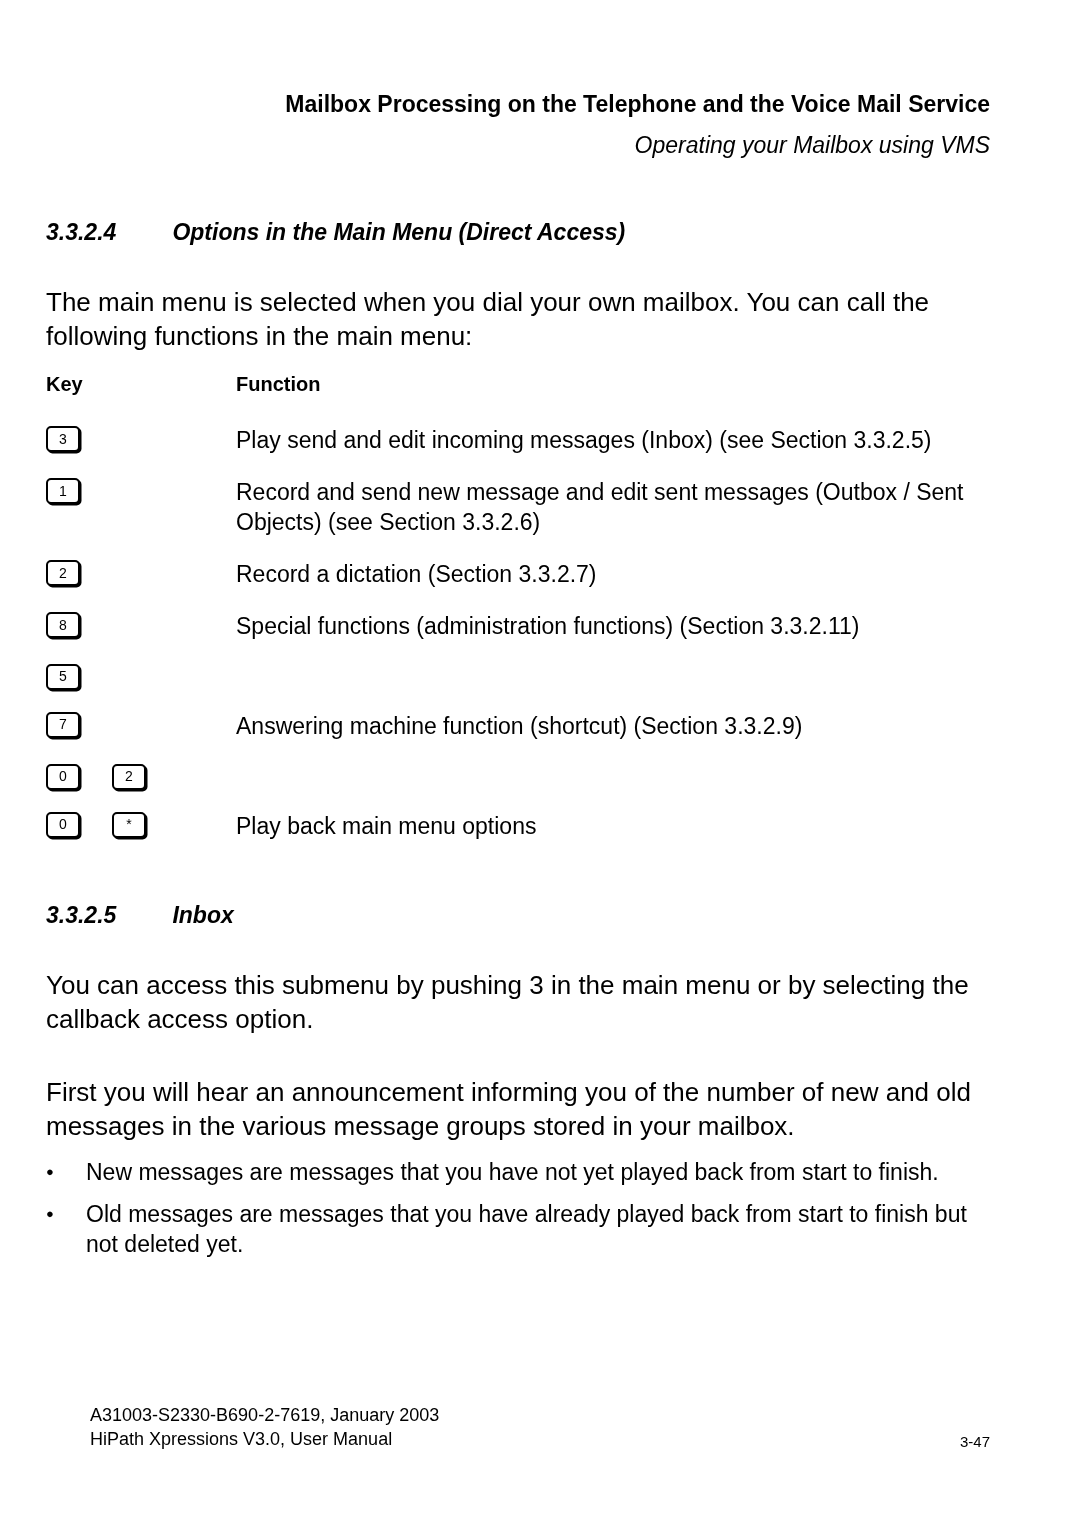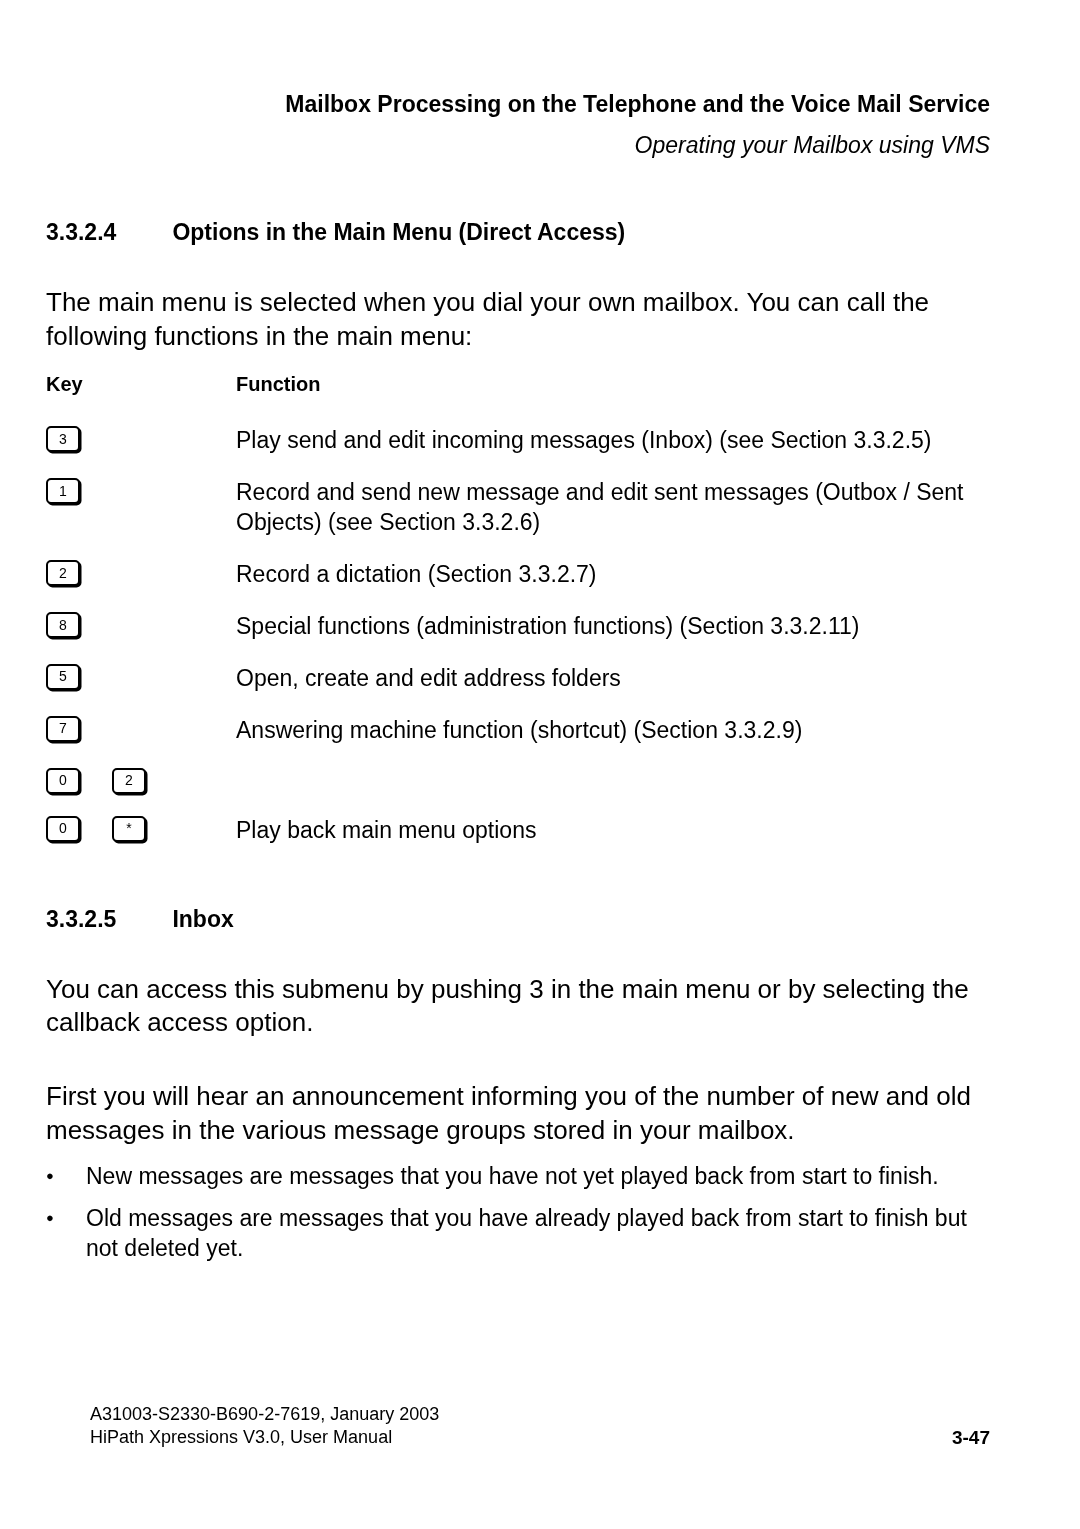--- a/index.html
+++ b/index.html
@@ -28,20 +28,21 @@
     font-size: 23px;
     margin-top: 12px;
   }
   .section {
     margin-top: 60px;
   }
   .section-heading {
     font-weight: bold;
     font-size: 23px;
     margin-bottom: 16px;
+    font-style: italic;
   }
   .section-heading .num {
     display: inline-block;
     width: 120px;
   }
   .para {
     font-size: 26px;
     line-height: 1.3;
     margin-bottom: 14px;
     margin-top: 40px;
@@ -118,28 +119,28 @@
     position: absolute;
     left: 90px;
     right: 90px;
     bottom: 78px;
     font-size: 18px;
     line-height: 1.3;
   }
   .footer-row {
     display: flex;
     justify-content: space-between;
-    align-items: flex-start;
+    align-items: flex-end;
   }
   .footer-left {
     flex: 1;
   }
   .footer-page {
-    font-weight: bold;
-    font-size: 19px;
+    font-weight: normal;
+    font-size: 15px;
   }
 </style>
 </head>
 <body>
 
 <div class="page">
 
   <div class="header-title">Mailbox Processing on the Telephone and the Voice Mail Service</div>
   <div class="header-subtitle">Operating your Mailbox using VMS</div>
 
@@ -191,21 +192,20 @@
         </div>
         <div class="funccell">Special functions (administration functions) (Section 3.3.2.11)</div>
       </div>
 
       <div class="row">
         <div class="keycell">
           <span class="keycap">
               <span class="keycap-inner">5</span>
             </span>
         </div>
-        <div class="funccell">Open, create and edit address folders</div>
       </div>
 
       <div class="row">
         <div class="keycell">
           <span class="keycap">
               <span class="keycap-inner">7</span>
             </span>
         </div>
         <div class="funccell">Answering machine function (shortcut) (Section 3.3.2.9)</div>
       </div>

